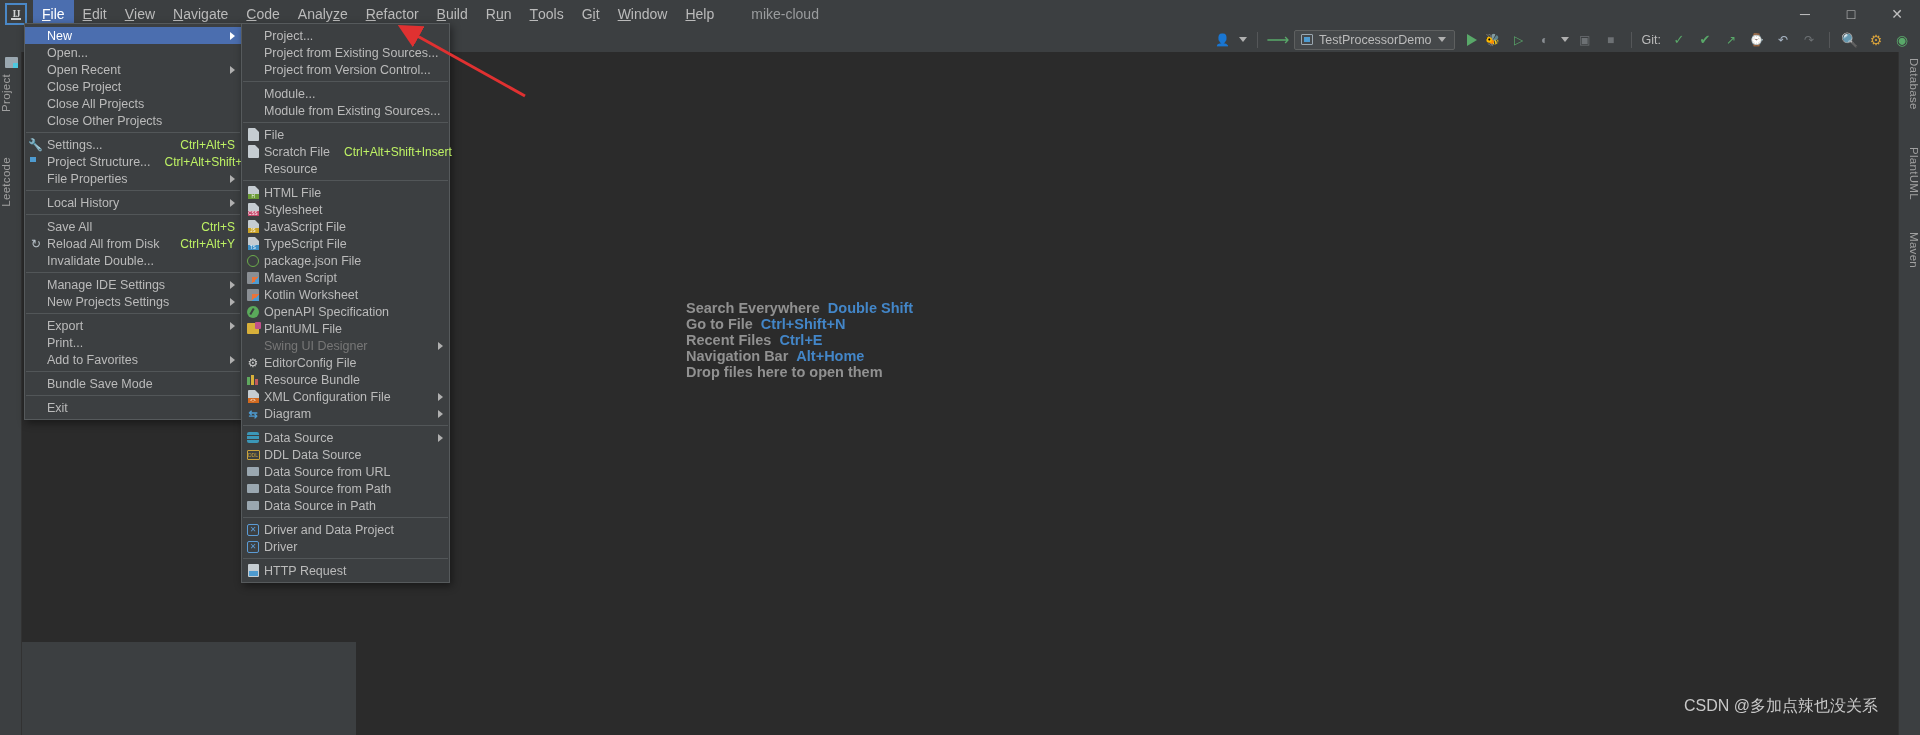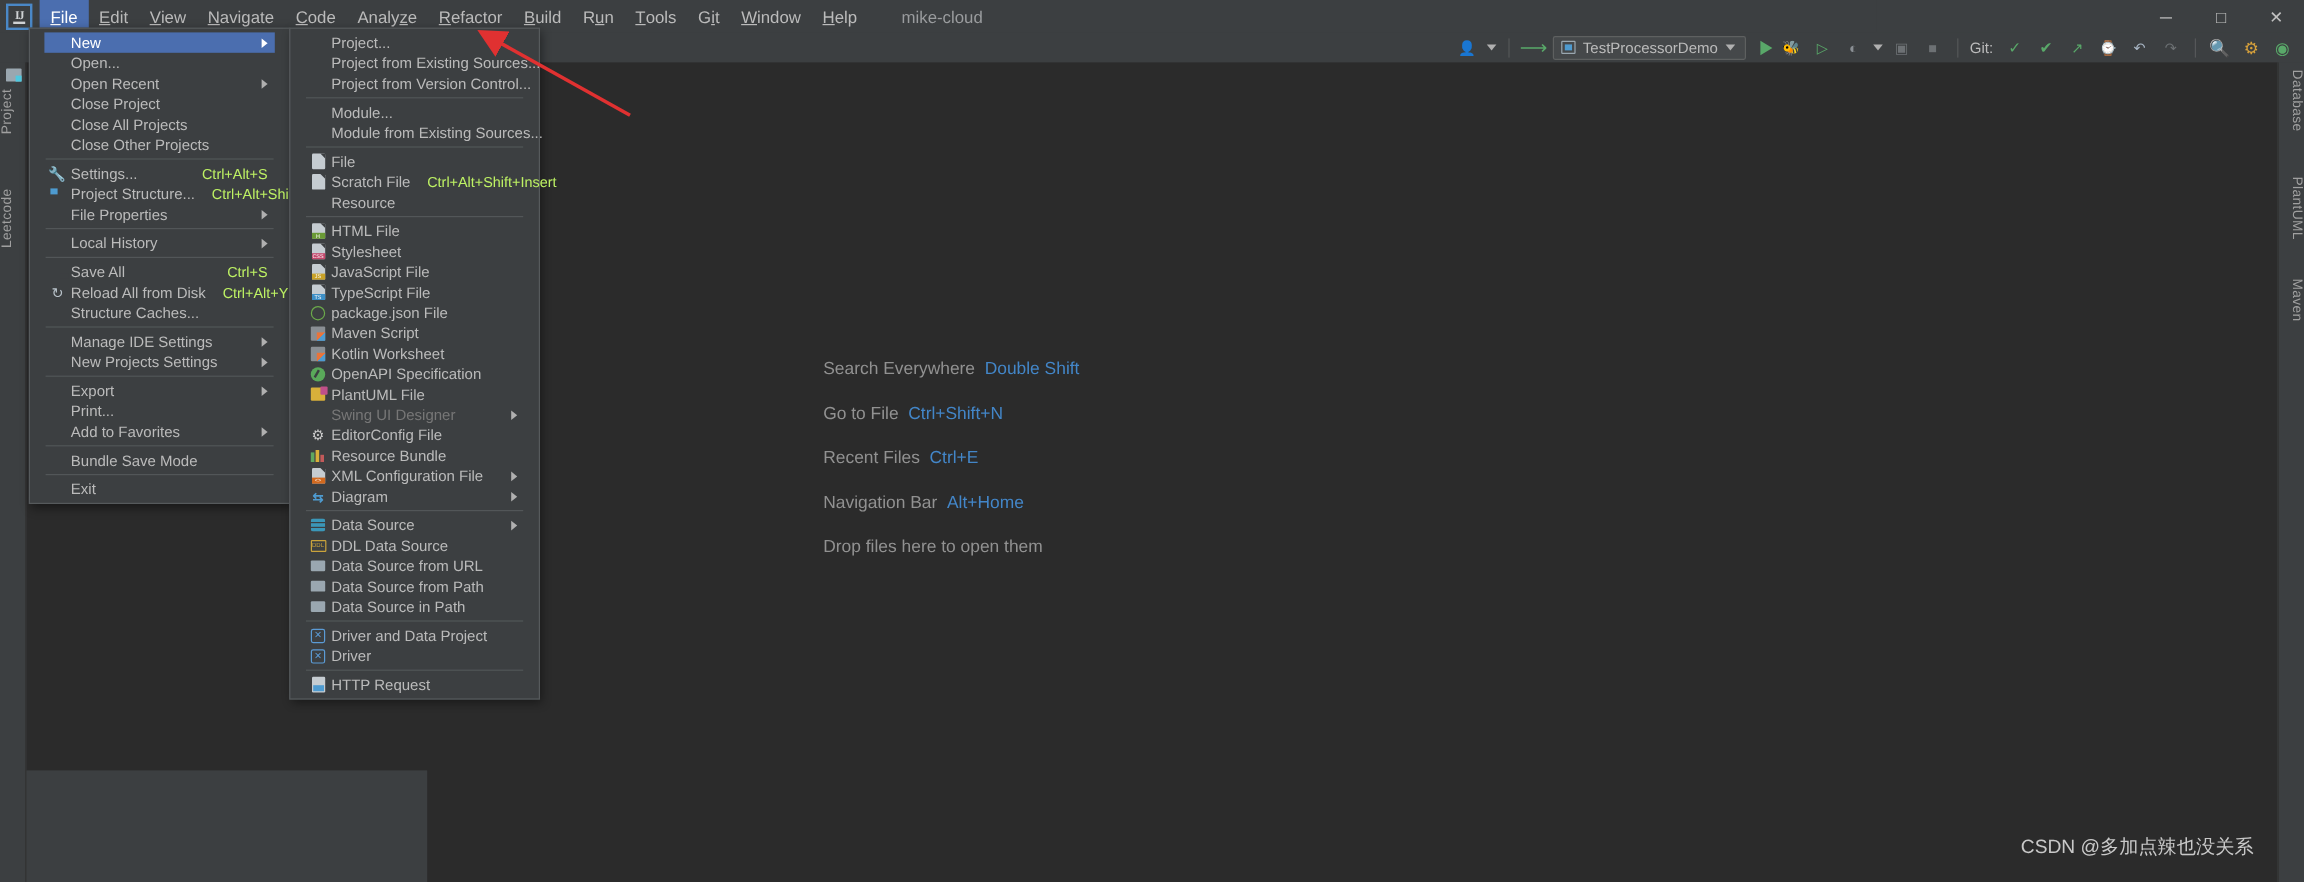--- a/index.html
+++ b/index.html
@@ -111,35 +111,35 @@
     background: #3c3f41; border-right: 1px solid #323232;
   }
   .bottompane {
     position: absolute; left: 22px; bottom: 0; width: 334px; height: 93px;
     background: #3c3f41;
   }
 
   
   .hints {
     position: absolute; left: 686px; top: 300px;
-    display: flex; flex-direction: column; gap: 21px;
+    display: flex; flex-direction: column;  font-weight: bold;
   }
   .hintrow { font-size: 14.5px; color: #919191; white-space: nowrap; }
   .hintrow .key { color: #4386c8; margin-left: 8px; }
 
   
   .watermark {
     position: absolute; right: 42px; bottom: 18px;
     color: #c8c8c8; font-size: 16px; white-space: nowrap;
   }
 
   
   .menu {
     position: absolute; background: #3c3f41;
-    border: 1px solid #565a5c; padding: 3px 12px;
+    border: 1px solid #565a5c; padding: 3px 0;
     box-shadow: 2px 3px 8px rgba(0,0,0,.45);
     z-index: 50;
   }
   #file-menu  { left: 24px;  top: 23px;  width: 218px; }
   #new-menu   { left: 241px; top: 23px;  width: 209px; }
 
   .mi {
     position: relative; display: flex; align-items: center;
     height: 17px; padding: 0 6px 0 0; color: #bbbbbb; font-size: 12.5px;
     white-space: nowrap; cursor: default;
@@ -363,21 +363,21 @@
       </div>
       <div class="mi">
         <span class="ic">
           <span><span class="g-reload">↻</span></span>
         </span>
         <span class="lbl">Reload All from Disk</span>
         <span class="acc">Ctrl+Alt+Y</span>
       </div>
       <div class="mi">
         <span class="ic"></span>
-        <span class="lbl">Structure Caches...</span>
+        <span class="lbl">Invalidate Double...</span>
       </div>
       <div class="sep"></div>
       <div class="mi">
         <span class="ic"></span>
         <span class="lbl">Manage IDE Settings</span>
         <span class="sub"></span>
       </div>
       <div class="mi">
         <span class="ic"></span>
         <span class="lbl">New Projects Settings</span>

